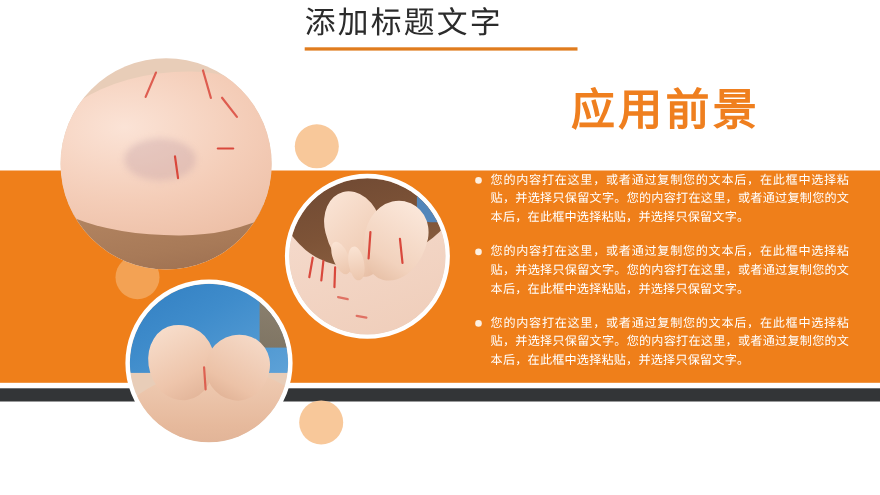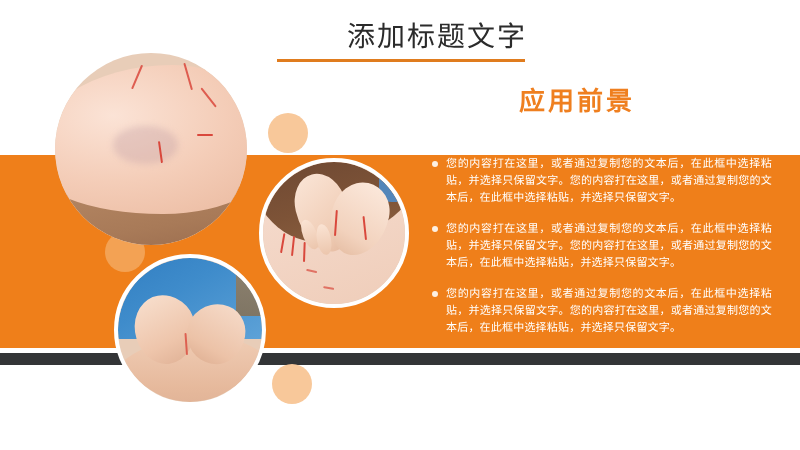--- a/index.html
+++ b/index.html
@@ -17,23 +17,23 @@
     width: 800px;
     height: 450px;
     background: #ffffff;
     overflow: hidden;
   }
 
   
   #title-block {
     position: absolute;
     left: 277px;
-    top: 20px;
+    top: 4px;
     width: 250px;
-    text-align: right;
+    text-align: left;
   }
   #slide-title {
     font-size: 28px;
     line-height: 34px;
     color: #2b2b2b;
     letter-spacing: 2px;
     font-weight: 400;
     white-space: nowrap;
   }
   #title-rule {
@@ -41,21 +41,21 @@
     height: 3px;
     width: 248px;
     background: #e07c1e;
   }
 
   
   #section-heading {
     position: absolute;
     left: 519px;
     top: 80px;
-    font-size: 26px;
+    font-size: 40px;
     line-height: 42px;
     font-weight: bold;
     color: #ef7f1f;
     letter-spacing: 3px;
     white-space: nowrap;
   }
 
   
   #orange-band {
     position: absolute;

